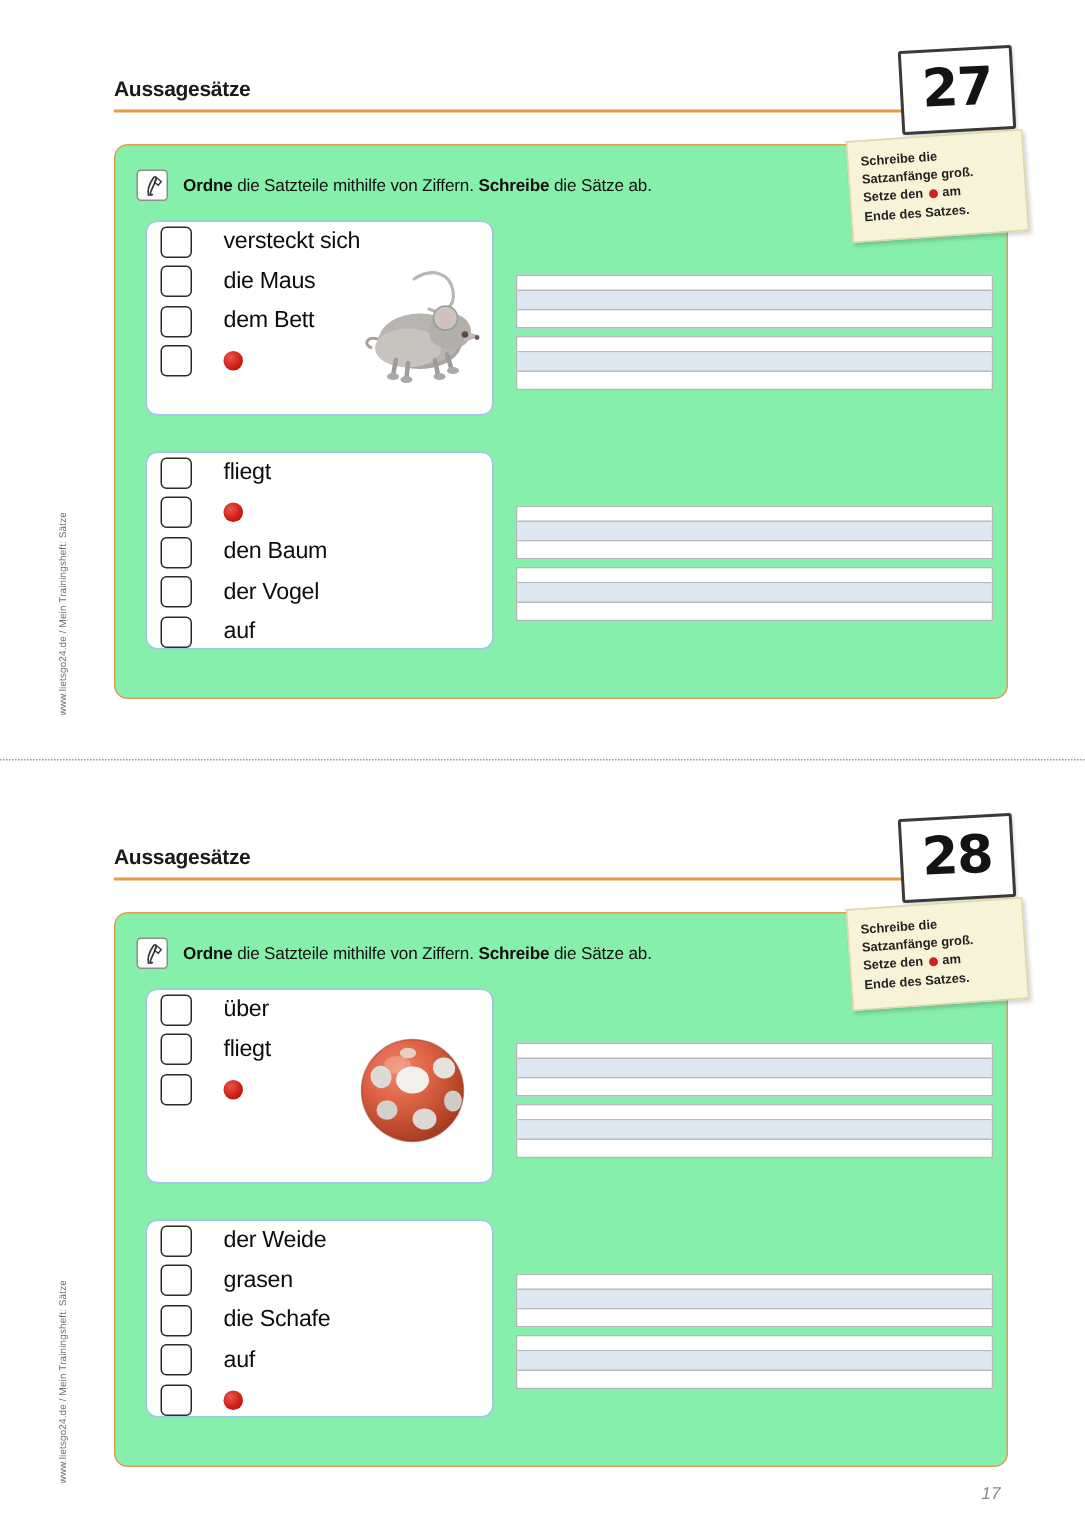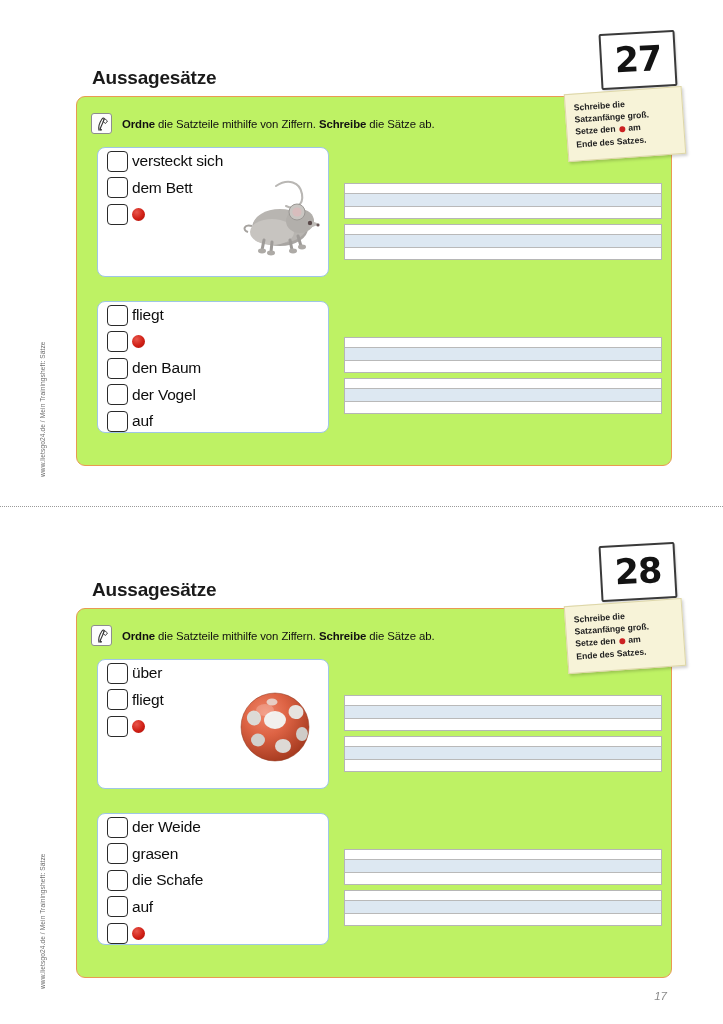--- a/index.html
+++ b/index.html
@@ -23,26 +23,26 @@
   .ws-2 { top: 512px; height: 512px; }
 
   
   .ws-header {
     position: absolute;
     left: 76px;
     top: 52px;
     width: 530px;
   }
   .ws-title {
-    font-size: 19px;
+    font-size: 14px;
     font-weight: bold;
     color: #1a1a1a;
     letter-spacing: -0.2px;
     line-height: 1.1;
-    margin: 16px;
+    margin: 0;
   }
   .title-rule {
     margin-top: 6px;
     height: 2px;
     width: 530px;
     background: linear-gradient(90deg,
        #e8933a 0%, #ef9b45 12%, #d98229 22%, #f0a75c 33%,
        #e28b33 45%, #f2ad66 56%, #dd8a30 68%, #edа05a 78%,
        #e59340 88%, #f1a85e 100%);
     background-color: #e7923a;
@@ -96,21 +96,21 @@
     margin: 0 1px;
   }
 
   
   .panel {
     position: absolute;
     left: 76px;
     width: 596px;
     border: 1.6px solid #e99a52;
     border-radius: 9px;
-    background: #bef264;
+    background: #86efac;
   }
   .panel-1 { top: 96px; height: 370px; }
   .panel-2 { top: 608px; height: 370px; }
 
   
   .instr {
     position: absolute;
     left: 14px;
     top: 16px;
     display: flex;
@@ -144,21 +144,21 @@
     width: 232px;
   }
   .wb-a { top: 50px;  height: 130px; }
   .wb-b { top: 204px; height: 132px; }
 
   .wb-row {
     display: flex;
     align-items: center;
     height: 26.5px;
     padding-left: 9px;
-    gap: 4px;
+    gap: 21px;
   }
   .tickbox {
     width: 21px; height: 21px;
     border: 1.6px solid #2a2a2a;
     border-radius: 4px;
     background: #fff;
     flex: none;
   }
   .wb-label {
     font-size: 15.5px;
@@ -251,20 +251,24 @@
       </div>
       <div class="instr-text">
         <b>Ordne</b><span> die Satzteile mithilfe von Ziffern. </span><b>Schreibe</b><span> die Sätze ab.</span>
       </div>
     </div>
 
     <div class="wordbox wb-a">
       <div class="wb-row">
         <div class="tickbox"></div>
         <div class="wb-label">versteckt sich</div>
+      </div>
+      <div class="wb-row">
+        <div class="tickbox"></div>
+        <div class="wb-label">die Maus</div>
       </div>
       <div class="wb-row">
         <div class="tickbox"></div>
         <div class="wb-label">dem Bett</div>
       </div>
       <div class="wb-row">
         <div class="tickbox"></div>
         <div class="red-dot"></div>
       </div>
 

